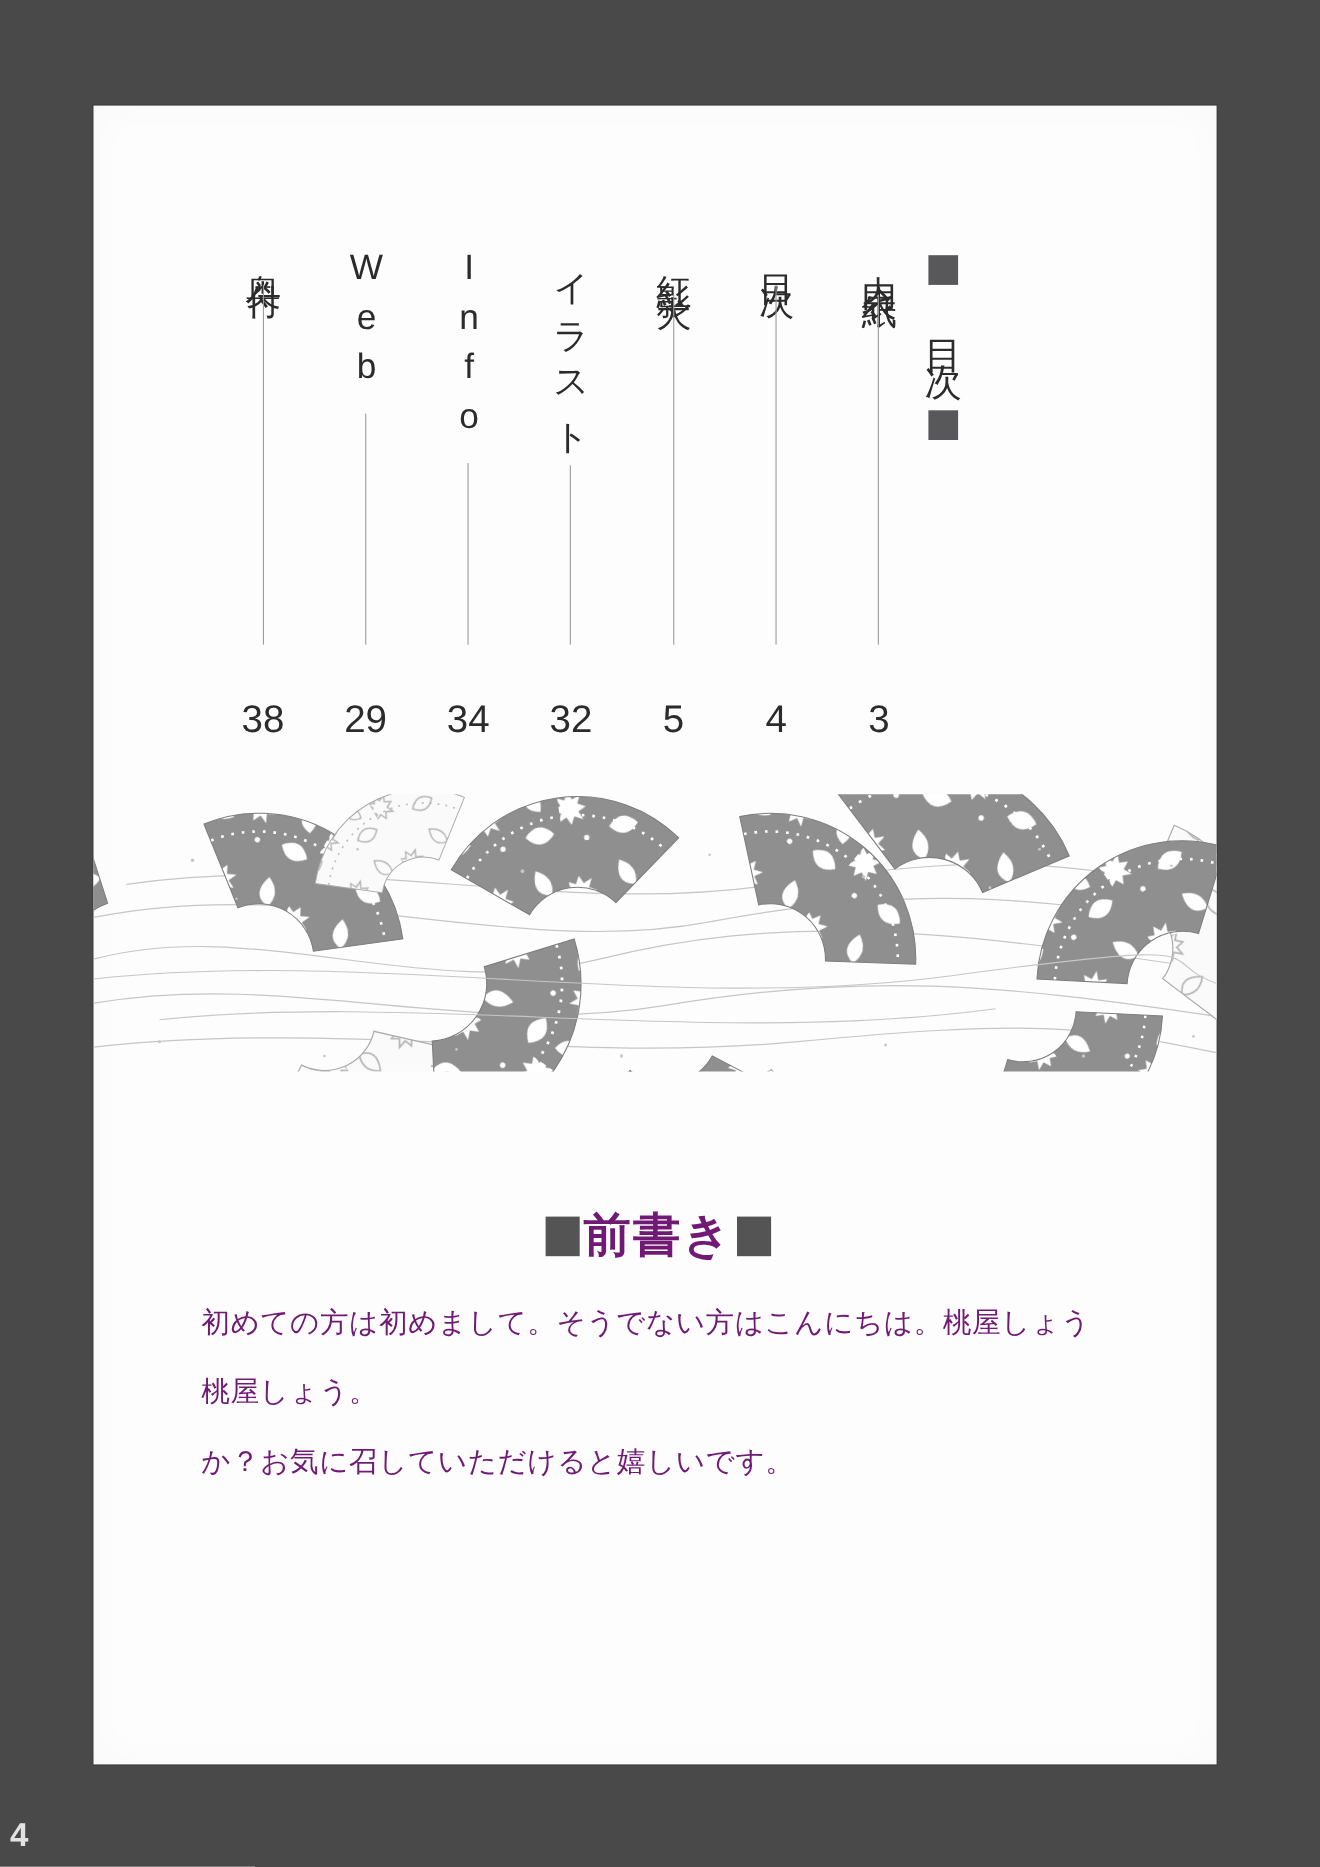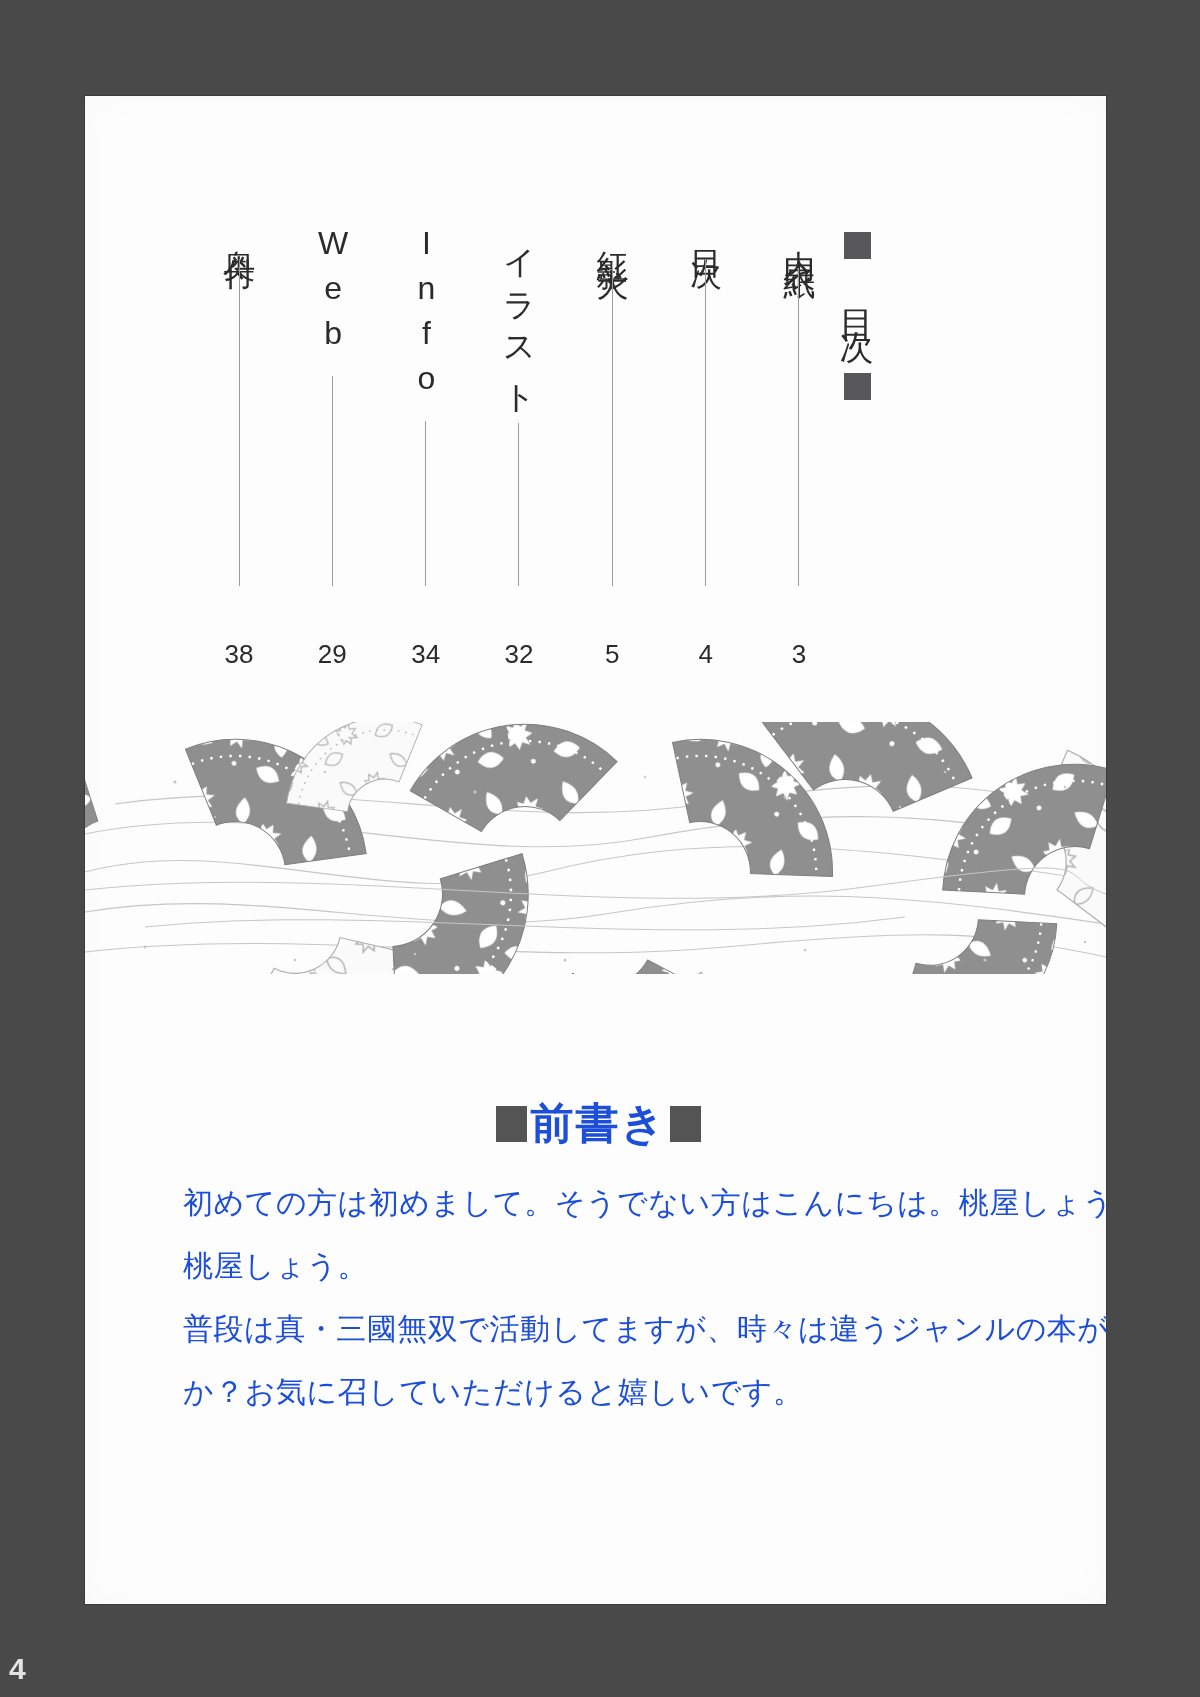--- a/index.html
+++ b/index.html
@@ -27,39 +27,39 @@
               font-size:30px;font-weight:bold;letter-spacing:1px;}
 
   
   .toc{position:absolute;left:131px;top:129px;width:664px;height:447px;display:flex;}
   .toc-entries{flex:1;display:flex;flex-direction:row-reverse;justify-content:space-between;}
   .toc-col{display:flex;flex-direction:column;align-items:center;width:46px;height:100%;}
   .toc-label{writing-mode:vertical-rl;text-orientation:upright;
              font-size:32px;letter-spacing:9px;color:var(--ink);line-height:1.05;}
   .toc-line{width:1px;flex:1;min-height:36px;background:var(--leader);
             margin-top:16px;margin-bottom:18px;}
-  .toc-num{font-size:26px;color:var(--ink);line-height:36px;height:36px;margin-top:32px;}
+  .toc-num{font-size:35px;color:var(--ink);line-height:36px;height:36px;margin-top:32px;}
   .toc-header{display:flex;flex-direction:column;align-items:center;width:46px;
               margin-top:7px;margin-left:12px;}
   .sq{width:27px;height:27px;background:var(--sq);}
   .toc-title{writing-mode:vertical-rl;text-orientation:upright;
              font-size:34px;letter-spacing:22px;color:var(--ink);
              margin-top:24px;margin-bottom:46px;line-height:1;}
 
   
   .deco{position:absolute;left:0;top:626px;width:100%;height:252px;}
 
   
   .foreword{position:absolute;left:98px;right:92px;top:1006px;
-            font-family:Liberation Sans, sans-serif;color:#1d4ed8;}
+            font-family:Liberation Sans, sans-serif;color:#701a75;}
   .fw-heading{display:flex;align-items:center;justify-content:center;}
   .fw-sq{width:31px;height:36px;background:#545454;}
   .fw-title{font-size:43px;font-weight:bold;letter-spacing:2px;line-height:1;
             padding:0 3px;}
-  .fw-body{margin-top:26px;font-size:30px;}
+  .fw-body{margin-top:26px;font-size:26px;}
   .fw-line{line-height:63px;white-space:nowrap;letter-spacing:0.5px;}
 </style>
 </head>
 <body>
 
 <div id="canvas">
 
   <div class="margin-num">4</div>
 
   <div class="paper">
@@ -183,19 +183,18 @@
 
     <div class="foreword">
       <div class="fw-heading">
         <span class="fw-sq"></span>
         <span class="fw-title">前書き</span>
         <span class="fw-sq"></span>
       </div>
       <div class="fw-body">
           <div class="fw-line">初めての方は初めまして。そうでない方はこんにちは。桃屋しょう</div>
           <div class="fw-line">桃屋しょう。</div>
-          <div class="fw-line">普段は真・三國無双で活動してますが、時々は違うジャンルの本が</div>
           <div class="fw-line">か？お気に召していただけると嬉しいです。</div>
         </div>
     </div>
 
   </div>
 </div>
 
 </body></html>

